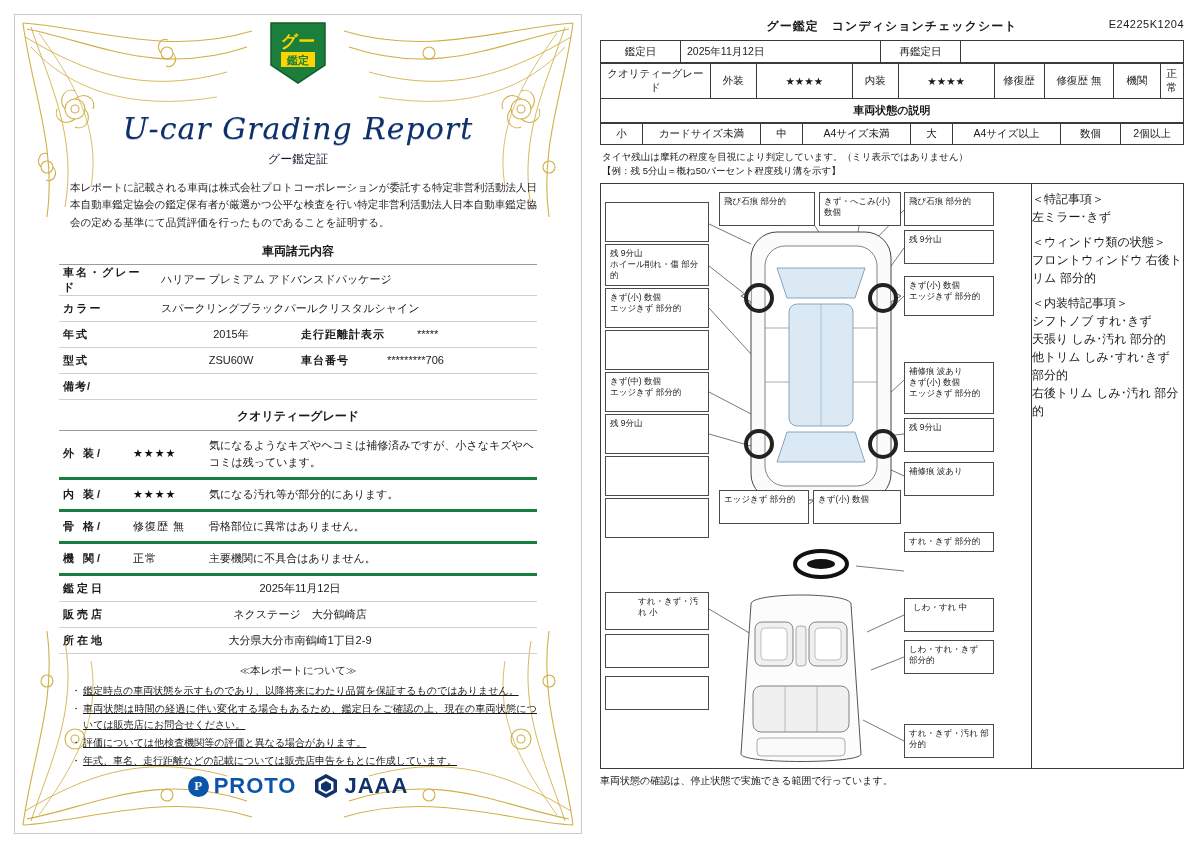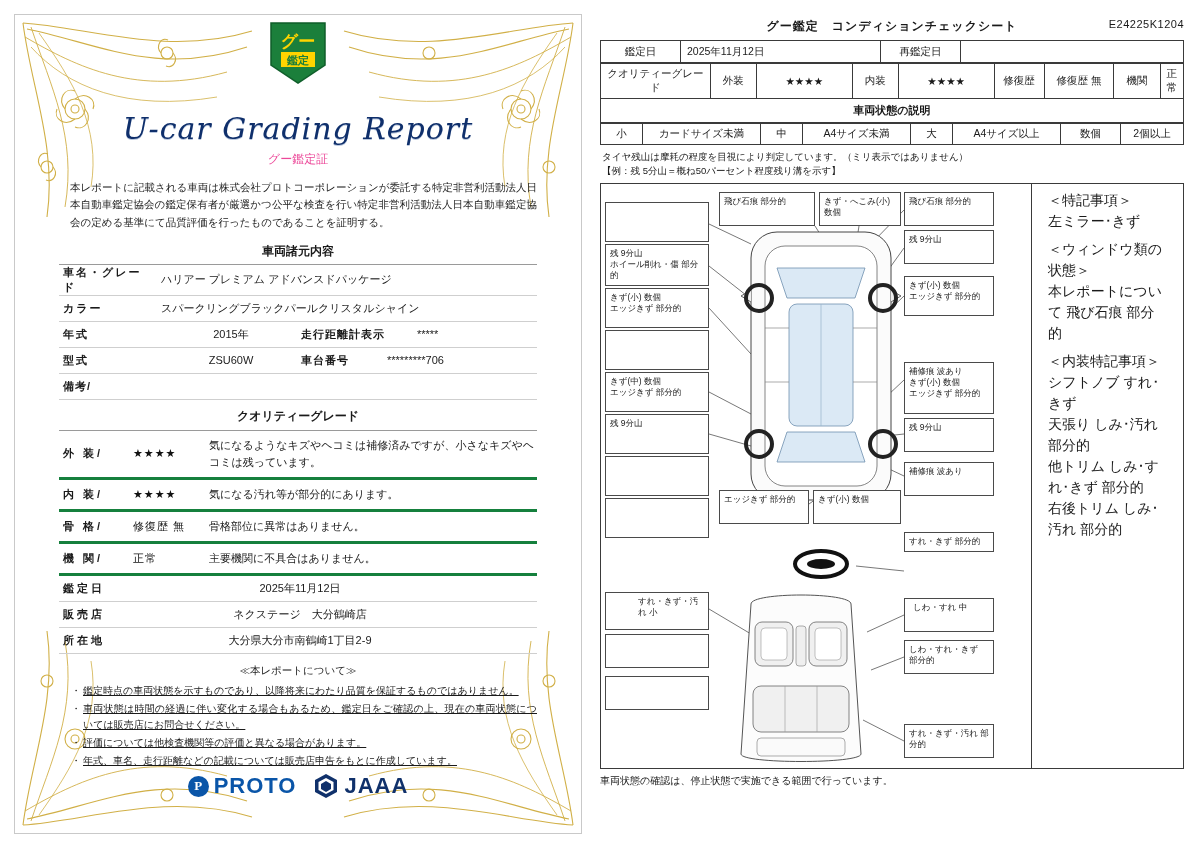--- a/index.html
+++ b/index.html
@@ -47,21 +47,21 @@
     font-size:30px;
     letter-spacing:1px;
     color:#0f2f6b;
     text-shadow:0 1px 0 #b9c7de;
     z-index:3;
   }
   .cert-subtitle {
     position:absolute; top:136px; left:0; right:0;
     text-align:center;
     font-size:12px;
-    color:#ec4899;
+    color:#0f172a;
     z-index:3;
   }
 
   .cert-body { position:absolute; top:164px; left:44px; right:44px; z-index:3; }
 
   .intro {
     font-size:10.5px; line-height:1.65; color:#222;
     text-align:justify;
     margin-bottom:12px;
     margin-left:11px;
@@ -168,21 +168,21 @@
     background:#fff;
     font-size:8.5px;
     line-height:1.35;
     padding:3px 4px;
     overflow:hidden;
   }
   .side-box {
     position:absolute; right:0; top:0;
     width:152px; height:584px;
     border-left:1px solid #3a3a3a;
-    font-size:14px; line-height:1.5; padding:6px 16px;
+    font-size:12px; line-height:1.5; padding:6px 0;
   }
   .side-box .grp { margin-bottom:7px; }
 
   .bottom-note { font-size:10px; margin-top:5px; }
 
   svg { display:block; }
 </style>
 </head>
 <body>
 
@@ -537,21 +537,21 @@
         <div class="note-box" style="left:4px;   top:492px;width:104px;height:34px;"></div>
         <div class="note-box" style="left:303px; top:540px;width:90px; height:34px;"><span style="white-space:pre-line">すれ・きず・汚れ 部分的</span></div>
 
         <div class="side-box">
           <div class="grp">
             <div>＜特記事項＞</div>
             <div>左ミラー･きず</div>
           </div>
           <div class="grp">
             <div>＜ウィンドウ類の状態＞</div>
-            <div>本レポートについて 飛び石痕 部分的</div>
+            <div>フロントウィンドウ 右後トリム 部分的</div>
           </div>
           <div class="grp">
             <div>＜内装特記事項＞</div>
             <div>シフトノブ すれ･きず</div>
             <div>天張り しみ･汚れ 部分的</div>
             <div>他トリム しみ･すれ･きず 部分的</div>
             <div>右後トリム しみ･汚れ 部分的</div>
           </div>
         </div>
       </div>

